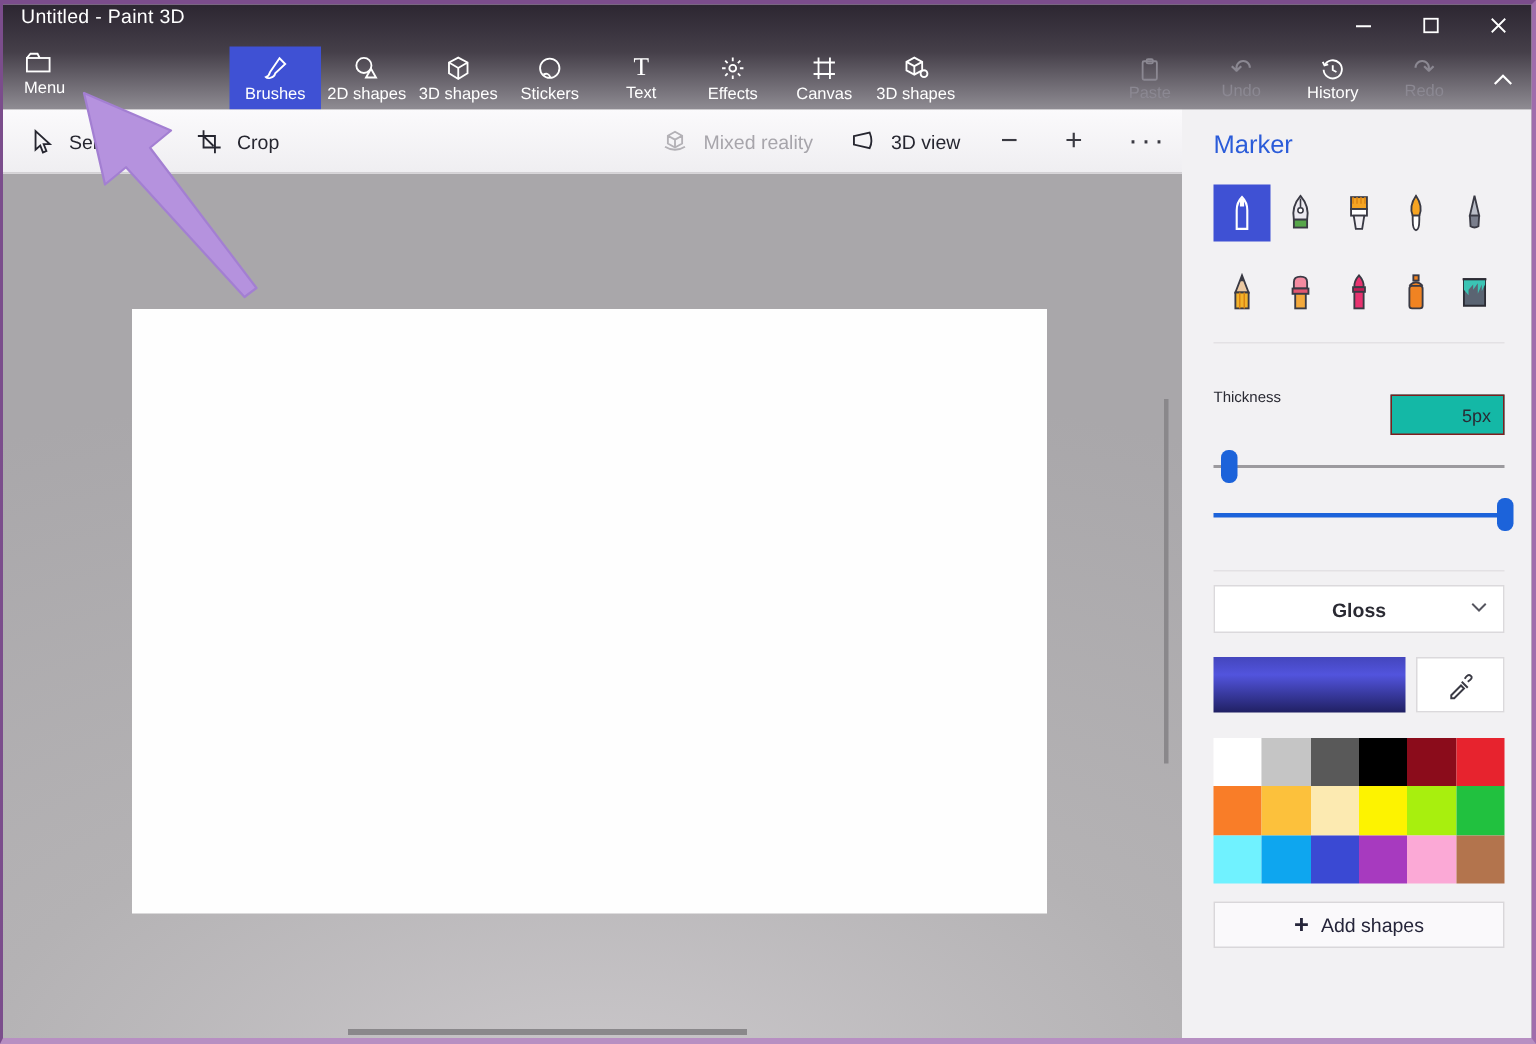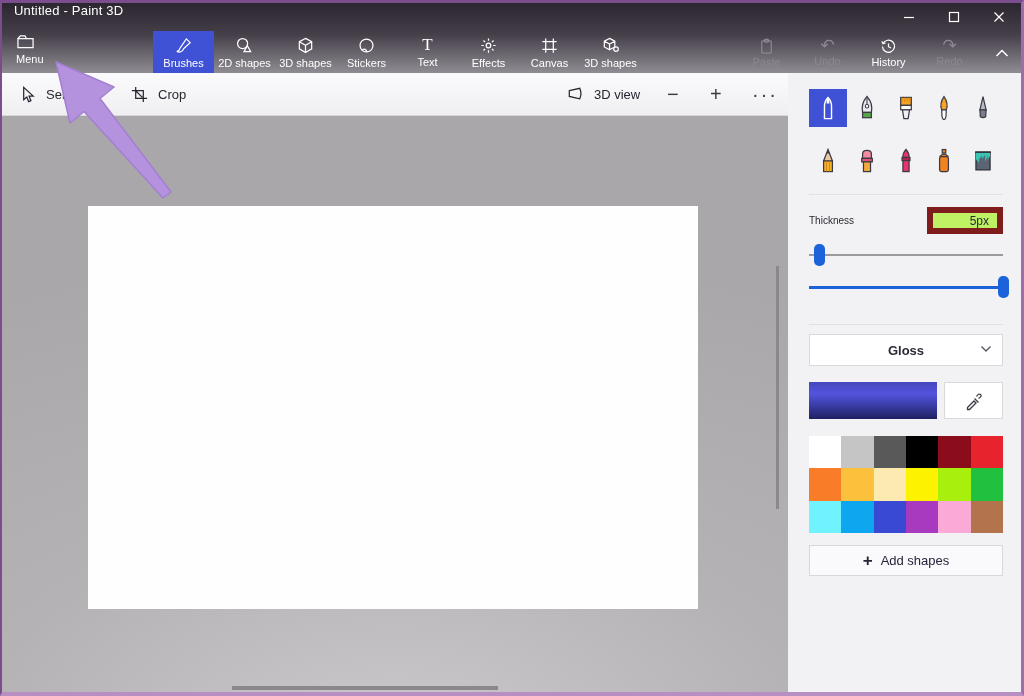--- a/index.html
+++ b/index.html
@@ -73,23 +73,23 @@
     background:#f2f1f3; padding:0 18px 0 21px; overflow:hidden;
   }
   .panel-title { color:#2b5cd9; font-size:17px; margin-top:14px; }
   .brush-grid { margin-top:16px; display:grid; grid-template-columns:repeat(5,38.8px); row-gap:15px; }
   .brush-cell { width:38px; height:38px; display:flex; align-items:center; justify-content:center; }
   .brush-cell.selected { background:#3f51d4; }
   .divider { height:1px; background:#e3e1e4; margin-top:14px; }
   .prop-row { display:flex; align-items:center; justify-content:space-between; margin-top:12px; }
   .prop-label { font-size:10px; color:#2a2a33; }
   .prop-input {
-    width:76px; height:27px; background:#bef264; border:6px solid #7f1d1d;
+    width:76px; height:27px; background:#14b8a6; border:1px solid #7f1d1d;
     font-family:"Liberation Sans",sans-serif; font-size:12px; color:#2a2a33;
-    text-align:right; padding-right:8px;
+    text-align:right; padding-right:8px;margin-top:22px;
   }
   .slider { position:relative; height:22px; margin-top:10px; }
   .slider .track { position:absolute; left:0; right:0; top:10px; height:2px; background:#9c9a9e; }
   .slider .track.filled { background:#1c63da; height:3px; }
   .slider .thumb {
     position:absolute; top:0; width:11px; height:22px; border-radius:5px;
     background:#1c63da; transform:translateX(-5px);
   }
   .dropdown {
     margin-top:9px; height:32px; background:#fff; border:1px solid #dbd9dc;
@@ -244,20 +244,27 @@
         <path d="M6 2.5 V15.5 L9.3 12.6 L11.2 17.5 L13.6 16.5 L11.7 11.7 H16 Z"></path>
       </svg>
       <span>Select</span>
     </div>
     <div class="tb-item" style="left:128px;">
       <svg class="ic" width="19" height="19" viewBox="0 0 20 20" fill="none" stroke="#262630" stroke-width="1.3">
         <path d="M6 2 V14 H18 M2 6 H14 V18 M6 6 L13 13"></path>
       </svg>
       <span>Crop</span>
     </div>
+    <div class="tb-item disabled" style="left:438px;">
+      <svg class="ic" width="20" height="19" viewBox="0 0 20 20" fill="none" stroke="#b3b1b6" stroke-width="1.3">
+        <path d="M10 3 L15 5.8 V11.2 L10 14 L5 11.2 V5.8 Z M5 5.8 L10 8.5 L15 5.8 M10 8.5 V14"></path>
+        <path d="M3 13.5 Q10 17.8 17 13.5"></path>
+      </svg>
+      <span>Mixed reality</span>
+    </div>
     <div class="tb-item" style="left:563px;">
       <svg class="ic" width="20" height="19" viewBox="0 0 20 20" fill="none" stroke="#262630" stroke-width="1.3">
         <path d="M4 6 L15 3.5 Q17.5 9.5 15 14.5 L4 12 Z"></path>
       </svg>
       <span>3D view</span>
     </div>
     <div class="tb-item" style="left:665px;">
       <span class="tb-glyph">−</span>
     </div>
     <div class="tb-item" style="left:708px;">
@@ -268,20 +275,21 @@
     </div>
   </div>
 
   <div class="workspace">
     <div class="canvas"></div>
     <div class="vscroll"></div>
     <div class="hscroll"></div>
   </div>
 
   <div class="sidebar">
+    <div class="panel-title">Marker</div>
 
     <div class="brush-grid">
       <div class="brush-cell selected">
         <svg class="ic" width="30" height="30" viewBox="0 0 34 34" fill="none" stroke="#fff" stroke-width="1.6">
           <path d="M13 29 V15 Q13 9 17 5 Q21 9 21 15 V29 Z"></path>
             <path d="M16.2 6.5 V12 M17.8 6.5 V12"></path>
         </svg>
       </div>
       <div class="brush-cell">
         <svg class="ic" width="30" height="30" viewBox="0 0 34 34">

